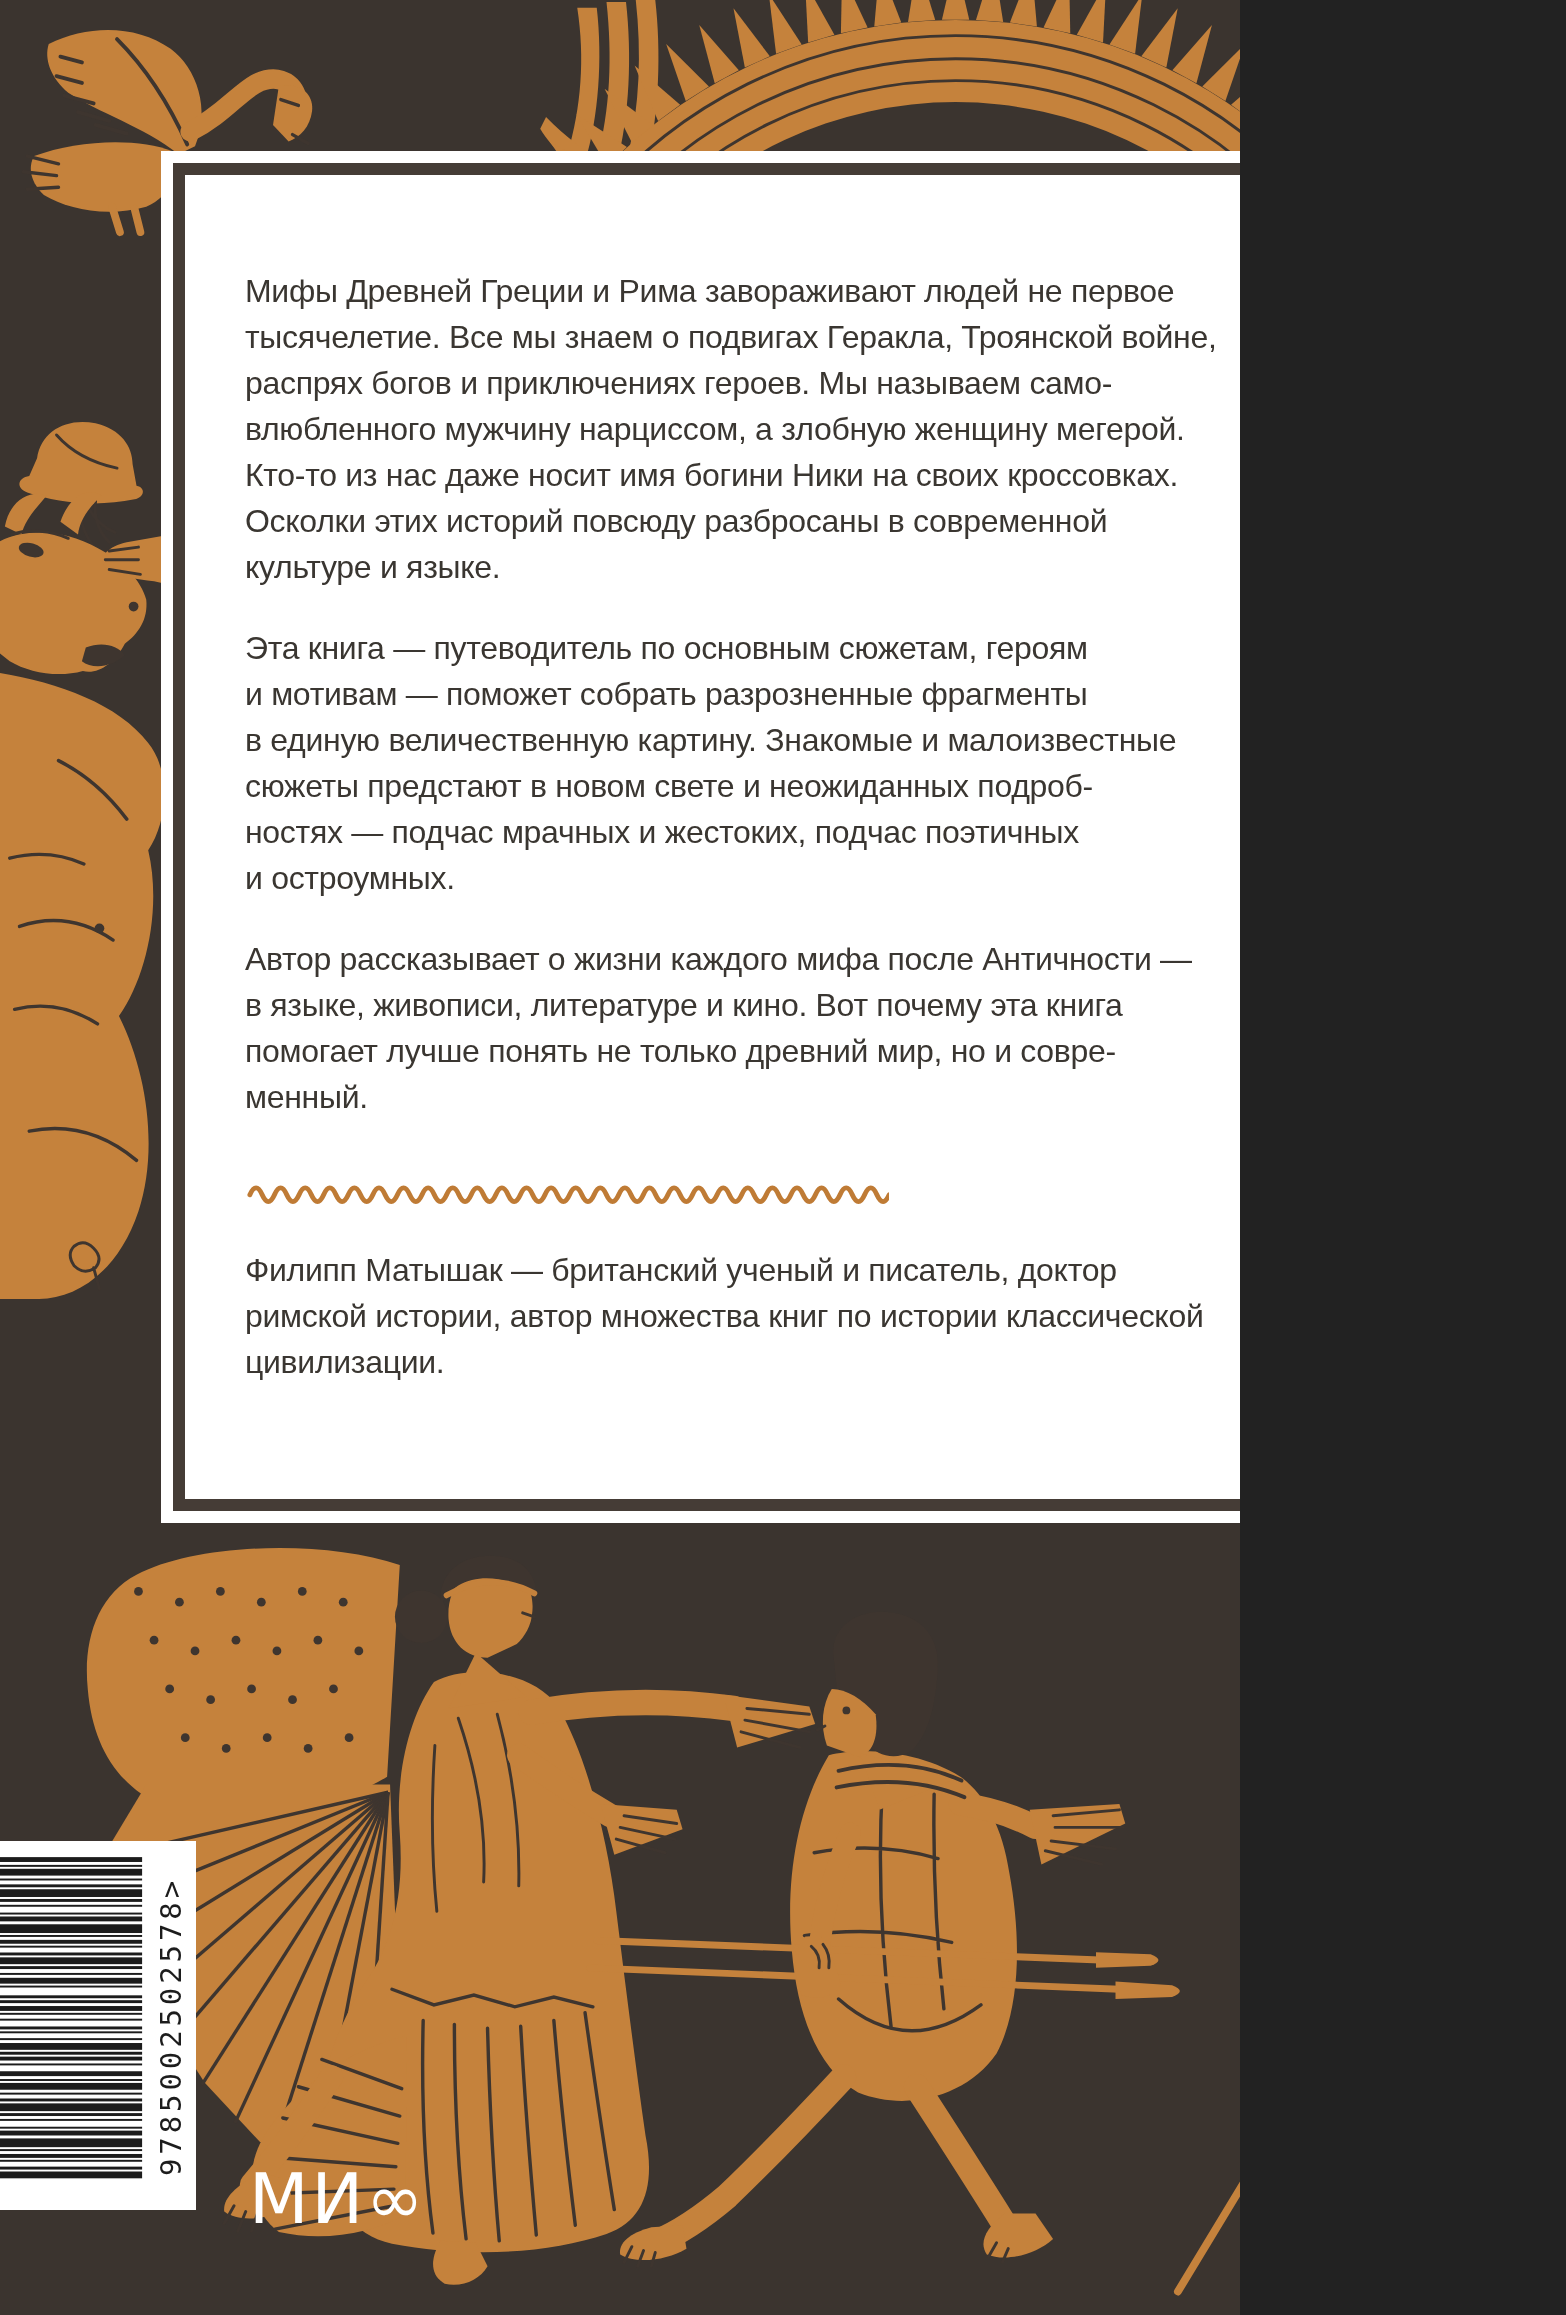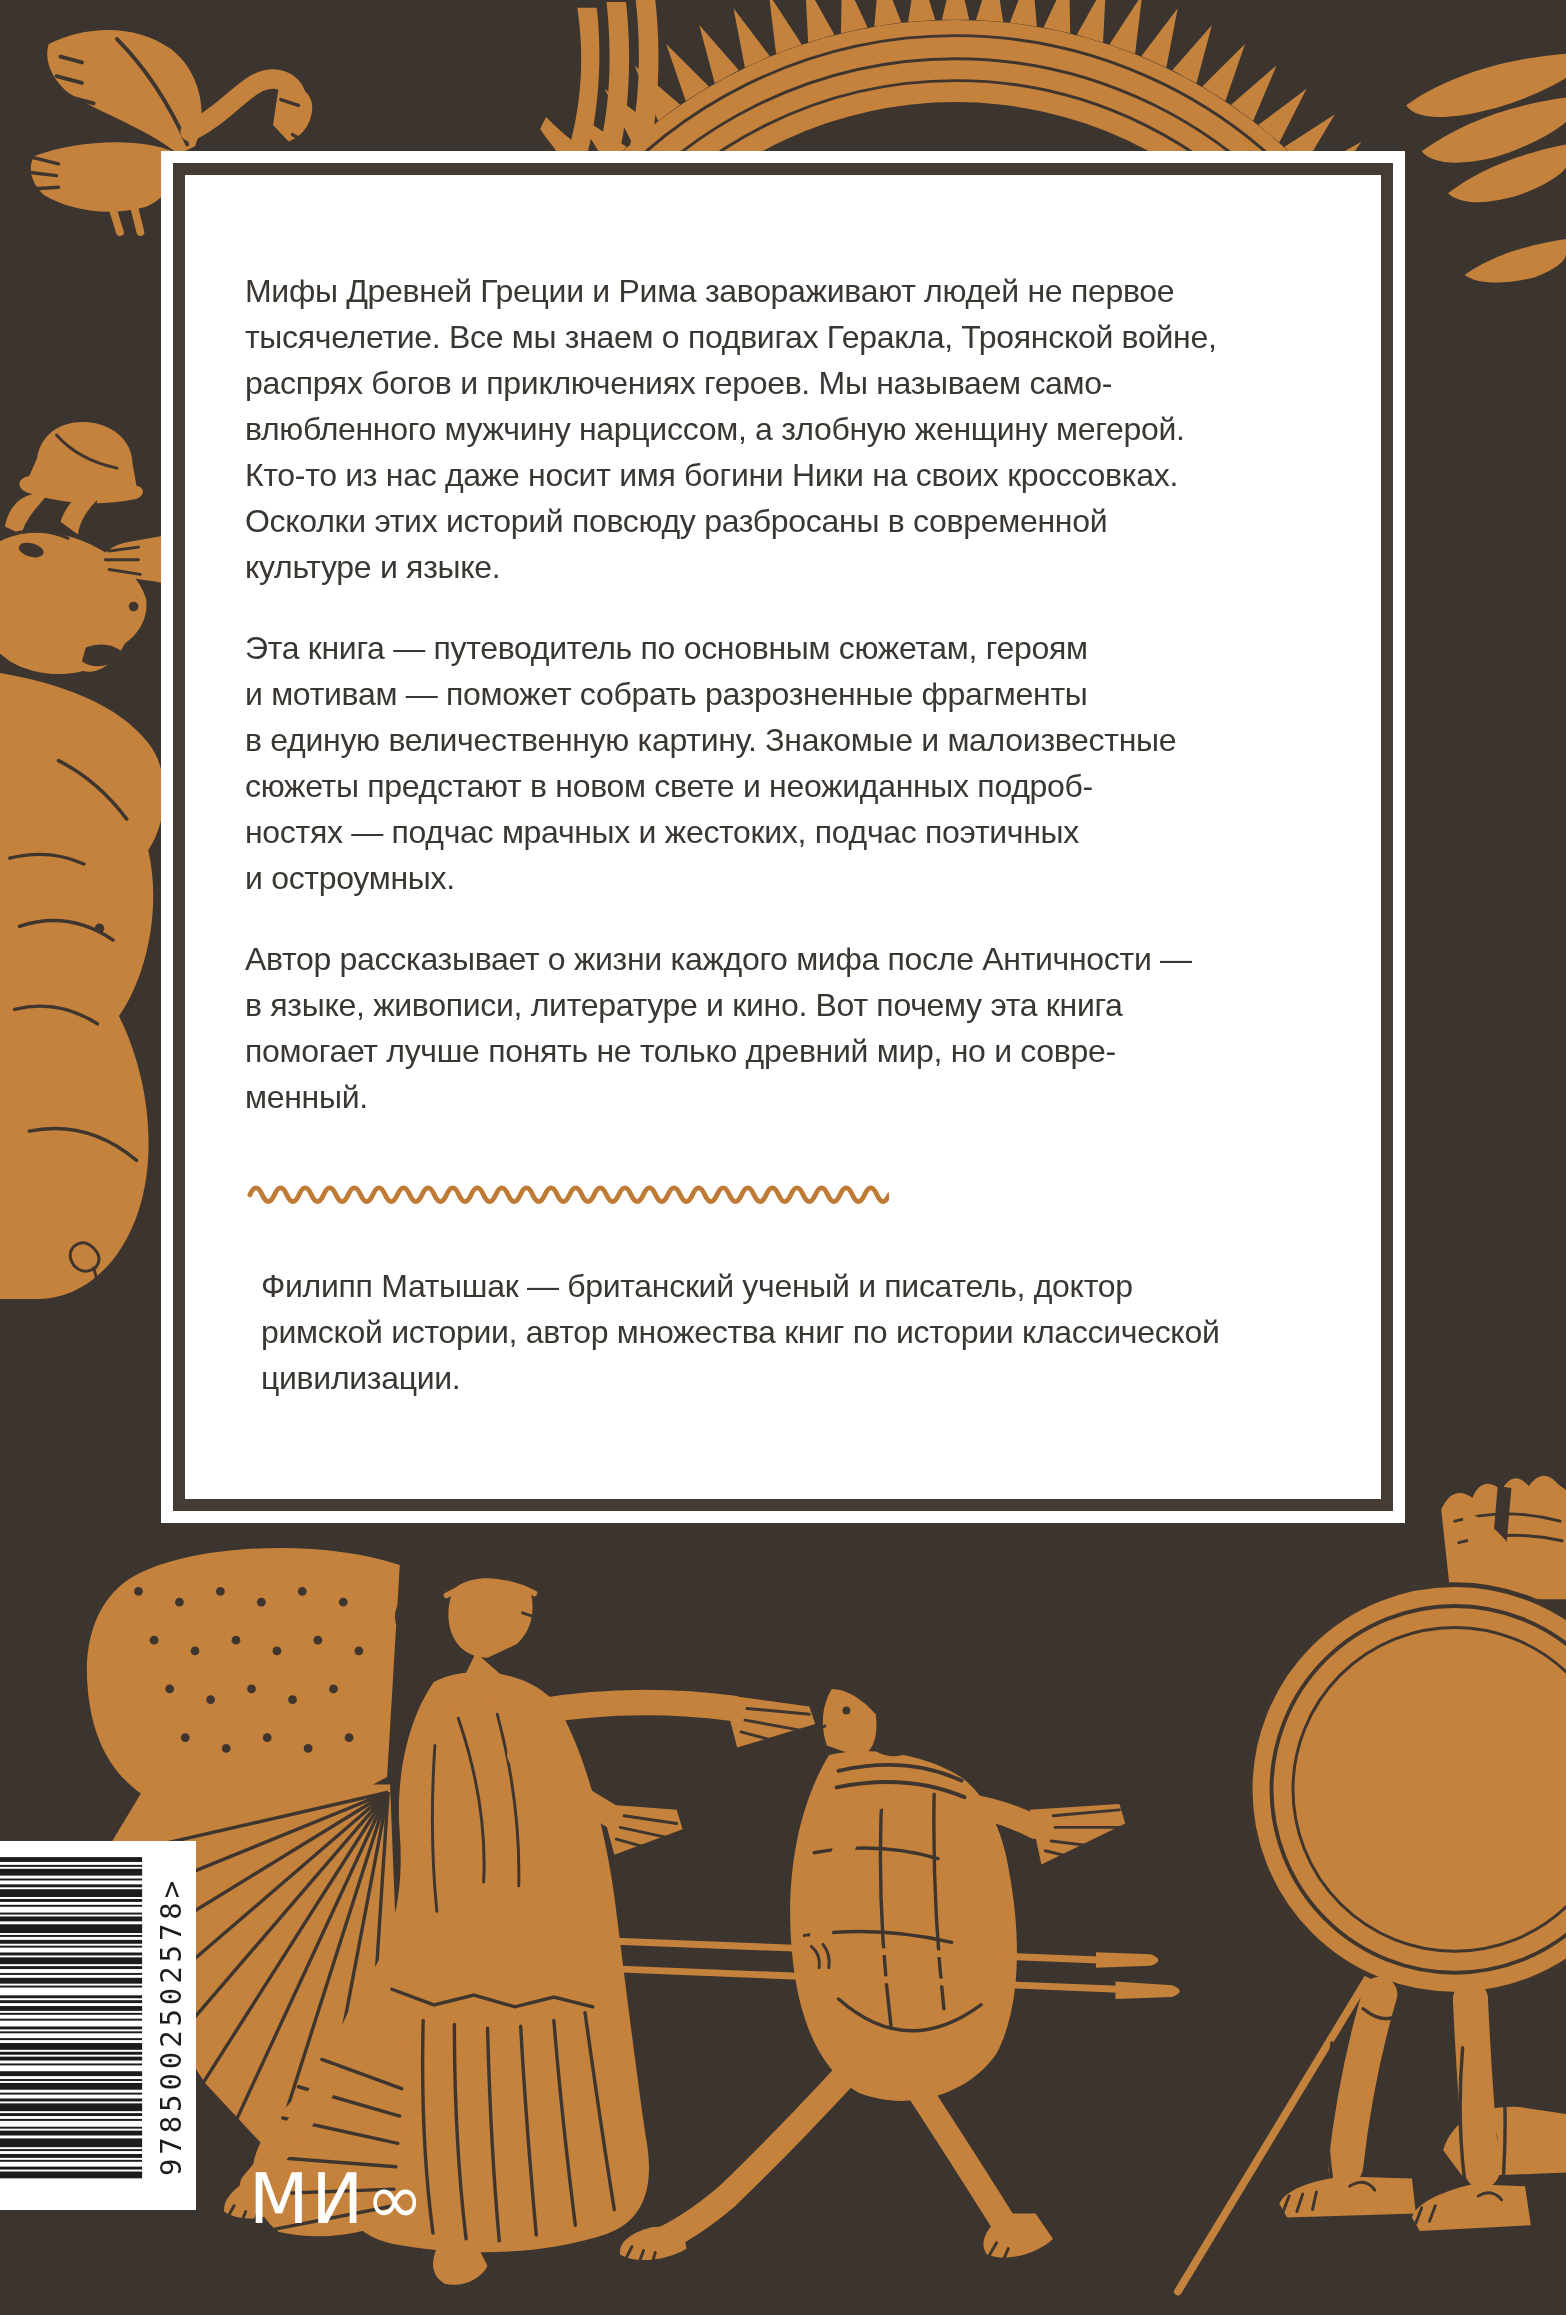--- a/index.html
+++ b/index.html
@@ -1,17 +1,17 @@
 <!DOCTYPE html>
 <html><head>
 <meta charset="utf-8">
 <style>
   html,body{margin:0;padding:0;background:#222;}
   .cover{
-    position:relative; width:1566px; height:2315px; overflow:hidden;
+    position:relative; width:1240px; height:2315px; overflow:hidden;
     background:var(--c-background,#3B342F);
     font-family:"Liberation Sans",sans-serif;
   }
   .art{position:absolute;left:0;top:0;z-index:0;}
   .fo{fill:var(--c-terracotta,#C5823C);}
   .fl{fill:var(--c-ink_line,#3E352F);}
   .sl{stroke:var(--c-ink_line,#3E352F);fill:none;stroke-linecap:round;}
   .so{stroke:var(--c-terracotta,#C5823C);fill:none;stroke-linecap:round;}
 
   .panel{
@@ -21,21 +21,21 @@
   .panel-border{
     position:absolute; inset:11.7px; border:12.7px solid var(--c-panel_border,#453C36);
     pointer-events:none;
   }
   .panel-content{
     position:absolute; left:84px; right:68px; top:117px;
     color:var(--c-text,#3A3631);
     font-size:32px; line-height:46px; letter-spacing:-0.3px;
   }
   .para{white-space:pre-line; margin:0 0 35px 0;}
-  .author{white-space:pre-line; margin:16px;}
+  .author{white-space:pre-line; margin:0;}
   .squiggle{width:644px; height:21.5px; margin:29px auto 29px auto;}
 
   .barcode{
     position:absolute; left:0px; top:1841px; width:196px; height:369px;
     background:var(--c-panel,#FFFFFF); z-index:3;
   }
   .barcode-num{
     position:absolute; left:154px; top:357px; width:343px;
     transform:rotate(-90deg); transform-origin:0 0;
     font-family:"DejaVu Sans Mono",monospace;

